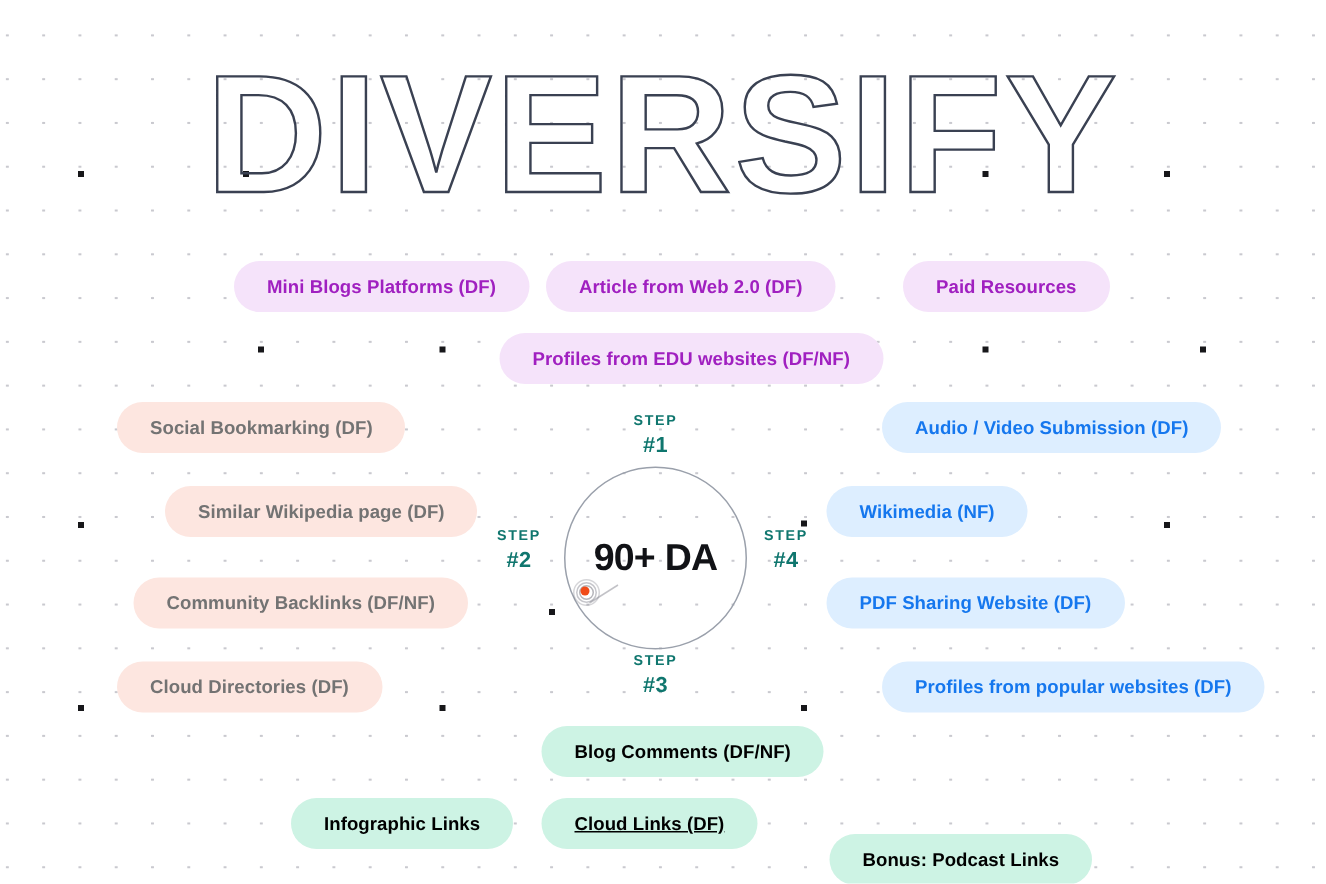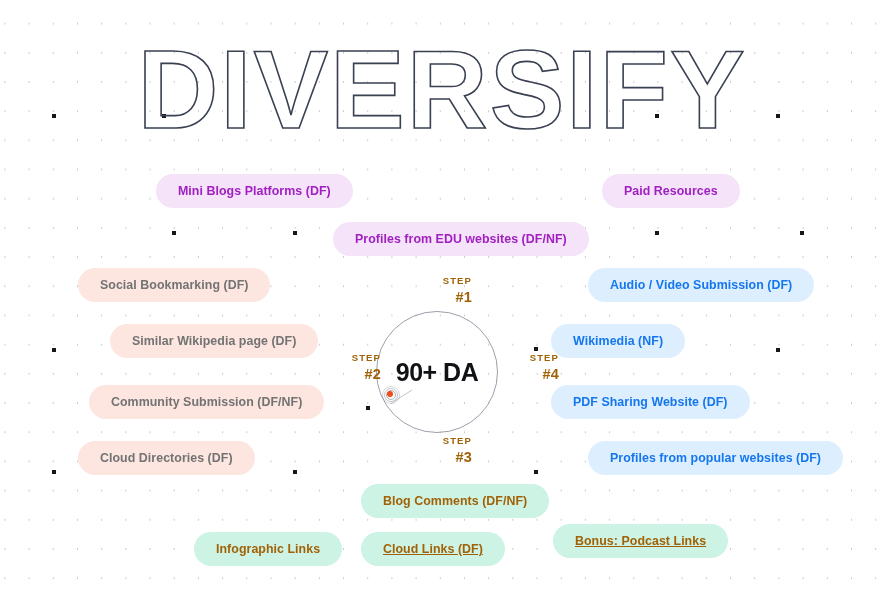--- a/index.html
+++ b/index.html
@@ -69,21 +69,21 @@
     border-radius: 20px;
     font-size: 12.4px;
     font-weight: 700;
     letter-spacing: 0.05px;
     white-space: nowrap;
     box-sizing: border-box;
   }
   .pill.purple { background: #f5e3fa; color: #a020c0; }
   .pill.red    { background: #fde6e0; color: #737373; }
   .pill.blue   { background: #ddeeff; color: #1577ee; }
-  .pill.green  { background: #cdf3e4; color: #a16207; }
+  .pill.green  { background: #cdf3e4; color: #000000; }
 
   
   .center-circle {
     position: absolute;
     left: 376px;
     top: 311px;
     width: 122px;
     height: 122px;
     border: 1px solid #9aa0ab;
     border-radius: 50%;
@@ -103,22 +103,22 @@
     font-size: 25px;
     font-weight: 700;
     letter-spacing: -0.5px;
     color: #111216;
     white-space: nowrap;
   }
 
   
   .step {
     position: absolute;
-    text-align: right;
-    color: #a16207;
+    text-align: center;
+    color: #0f766e;
     width: 70px;
   }
   .step .step-word {
     display: block;
     font-size: 9.5px;
     font-weight: 600;
     letter-spacing: 1.1px;
     line-height: 1.45;
   }
   .step .step-num {
@@ -184,48 +184,49 @@
   <div class="dark-dot" style="left:534px; top:347px;"></div>
   <div class="dark-dot" style="left:52px;  top:470px;"></div>
   <div class="dark-dot" style="left:293px; top:470px;"></div>
   <div class="dark-dot" style="left:534px; top:470px;"></div>
   <div class="dark-dot" style="left:366px; top:406px;"></div>
 
   <div class="hero-title">DIVERSIFY</div>
 
   <div class="pill purple" style="left:156px; top:174px;text-align:right;">Mini Blogs Platforms (DF)</div>
 
+  <div class="pill purple" style="left:364px; top:174px;">Article from Web 2.0 (DF)</div>
 
   <div class="pill purple" style="left:602px; top:174px;">Paid Resources</div>
 
   <div class="pill purple" style="left:333px; top:222px;">Profiles from EDU websites (DF/NF)</div>
 
   <div class="pill red" style="left:78px; top:268px;">Social Bookmarking (DF)</div>
 
   <div class="pill red" style="left:110px; top:324px;">Similar Wikipedia page (DF)</div>
 
-  <div class="pill red" style="left:89px; top:385px;">Community Submission (DF/NF)</div>
+  <div class="pill red" style="left:89px; top:385px;">Community Backlinks (DF/NF)</div>
 
   <div class="pill red" style="left:78px; top:441px;">Cloud Directories (DF)</div>
 
   <div class="pill blue" style="left:588px; top:268px;">Audio / Video Submission (DF)</div>
 
   <div class="pill blue" style="left:551px; top:324px;">Wikimedia (NF)</div>
 
   <div class="pill blue" style="left:551px; top:385px;">PDF Sharing Website (DF)</div>
 
   <div class="pill blue" style="left:588px; top:441px;">Profiles from popular websites (DF)</div>
 
   <div class="pill green" style="left:361px; top:484px;">Blog Comments (DF/NF)</div>
 
   <div class="pill green" style="left:194px; top:532px;">Infographic Links</div>
 
   <div class="pill green" style="left:361px; top:532px;text-decoration:underline;">Cloud Links (DF)</div>
 
-  <div class="pill green" style="left:553px; top:524px;text-decoration:underline;">Bonus: Podcast Links</div>
+  <div class="pill green" style="left:553px; top:556px;">Bonus: Podcast Links</div>
 
   <div class="center-circle"></div>
   <div class="center-label">90+ DA</div>
 
   <div class="step" style="left:402px; top:274px;">
     <span class="step-word">STEP</span>
     <span class="step-num">#1</span>
   </div>
 
   <div class="step" style="left:311px; top:351px;">

